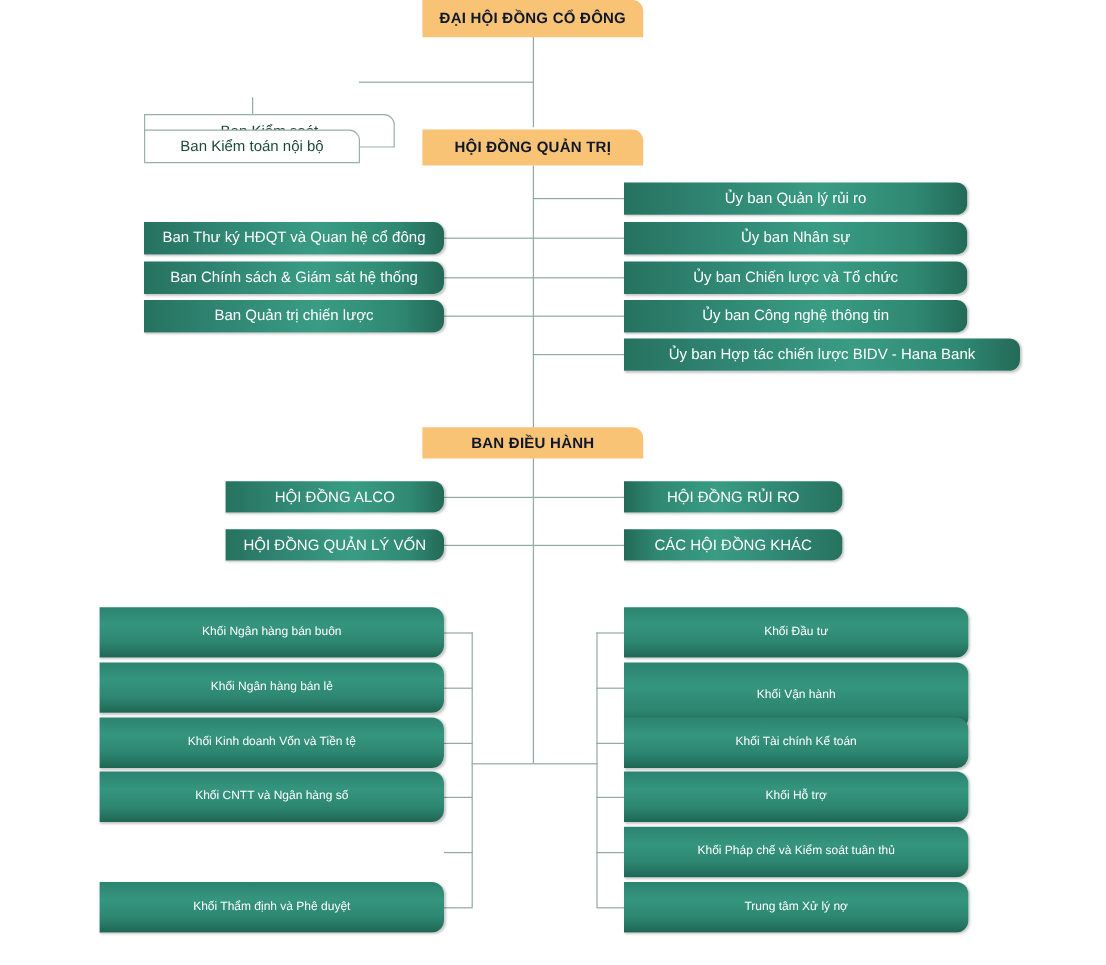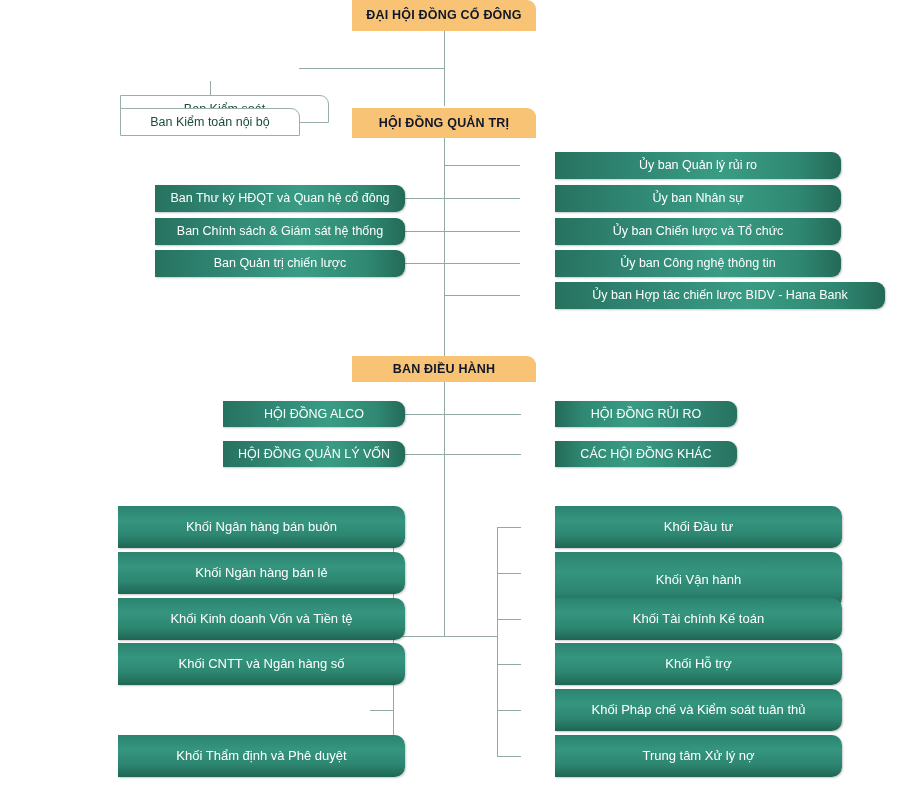--- a/index.html
+++ b/index.html
@@ -51,29 +51,28 @@
     border-radius:0 9px 0 0;
   }
 
   
   .green{
     color:#ffffff;
     font-size:12.5px;
     border-radius:0 9px 9px 0;
     background:linear-gradient(90deg,#26725f 0%,#2e8370 22%,#3a9c84 58%,#2f8872 85%,#236a58 100%);
     box-shadow:1px 1px 2px rgba(0,0,0,.22);
-    margin-left:35px;
   }
   
   .green.rev{
     background:linear-gradient(90deg,#236a58 0%,#2f8872 15%,#3a9c84 42%,#2e8370 78%,#26725f 100%);
   }
   
   .green.block{
-    font-size:13px;
+    font-size:10px;
     border-radius:0 10px 10px 0;
     background:linear-gradient(180deg,#2b8370 0%,#35957f 35%,#2d8671 70%,#1f6654 100%);
   }
   .green.block.rev{
     background:linear-gradient(180deg,#2b8370 0%,#35957f 35%,#2d8671 70%,#1f6654 100%);
   }
 </style>
 </head>
 <body>
 

